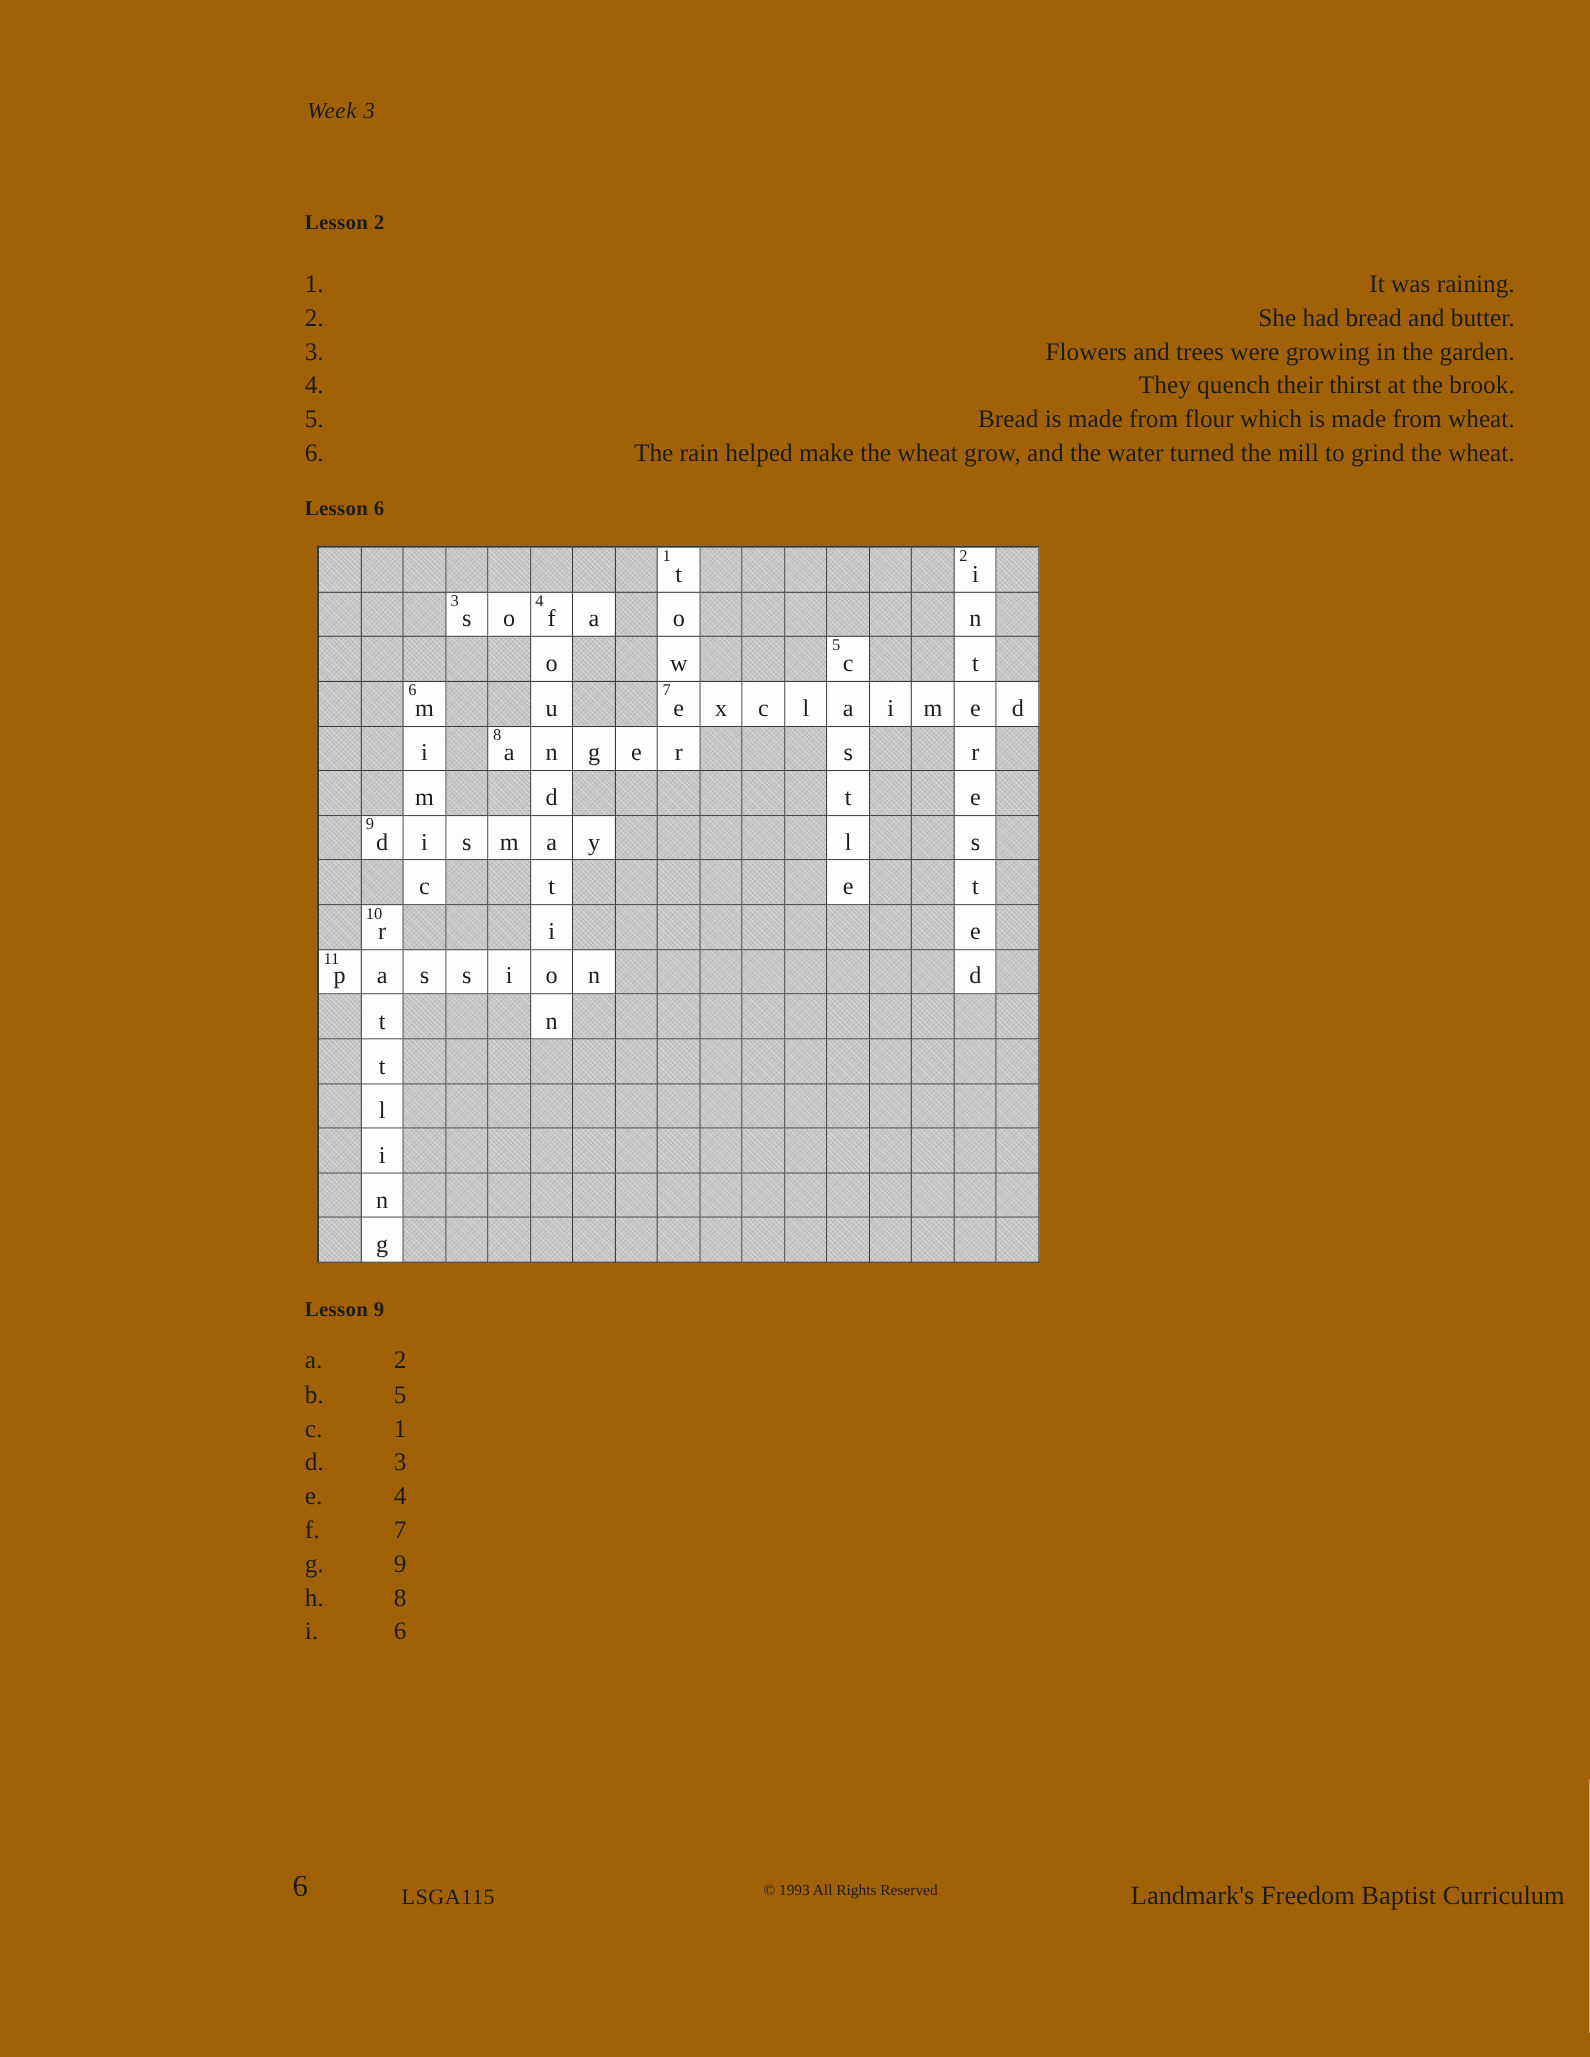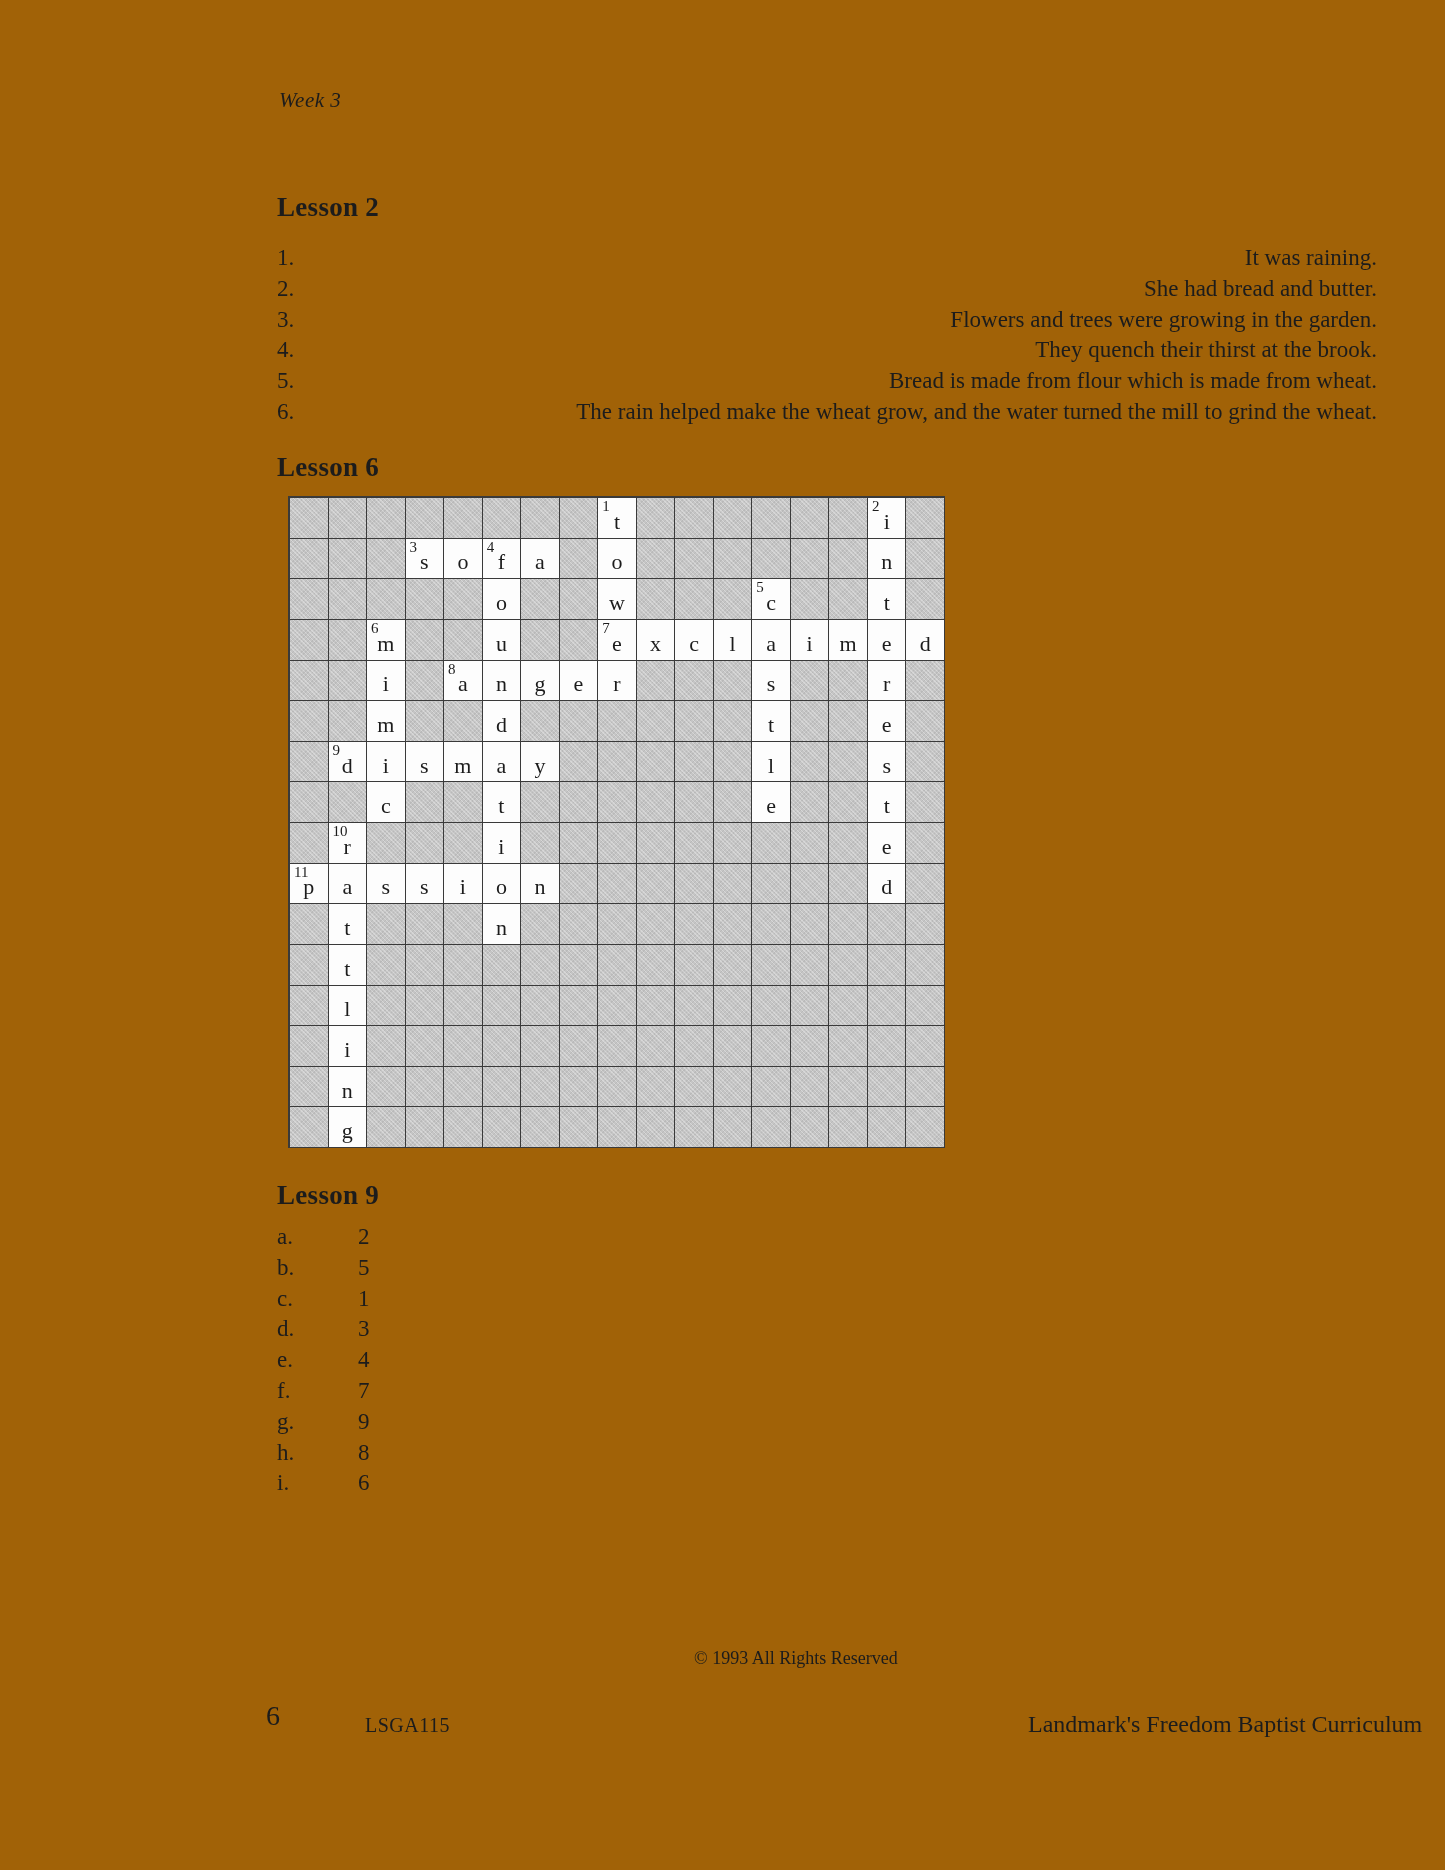--- a/index.html
+++ b/index.html
@@ -7,21 +7,21 @@
     position:relative; width:1445px; height:1870px; background:#a16207;
     font-family:"Liberation Serif", serif; color:#1c1c1c; overflow:hidden;
     margin:0 auto;
   }
   .week {
     position:absolute; left:279px; top:88px;
     font-style:italic; font-size:21px; letter-spacing:0.5px;
   }
   .lesson-title {
     position:absolute; left:277px; margin:0;
-    font-size:27px; font-weight:bold; letter-spacing:0.3px;
+    font-size:19px; font-weight:bold; letter-spacing:0.3px;
   }
   .t2 { top:192px; }
   .t3 { top:452px; }
   .t4 { top:1180px; }
 
   .ans-list { position:absolute; left:277px; font-size:23px; }
   .l2 { top:243px; width:1100px; }
   .l4 { top:1222px; }
   .ans-row { display:flex; line-height:30.8px; }
   .ans-key { width:81px; flex:0 0 81px; }
@@ -50,21 +50,21 @@
   }
   .cw-letter {
     position:absolute; left:50%; top:60%;
     transform:translate(-50%,-50%);
     font-size:22px; line-height:1;
   }
 
   .footer-item { position:absolute; white-space:nowrap; }
   .pgnum     { left:266px;  top:1700px; font-size:28px; }
   .code      { left:365px;  top:1714px; font-size:20px; letter-spacing:0.5px; }
-  .copyright { left:694px;  top:1648px; font-size:18px; }
+  .copyright { left:694px;  top:1712px; font-size:14px; }
   .publisher { left:1028px; top:1711px; font-size:24px; }
 </style>
 </head>
 <body>
 
 <div class="page">
 
   <div class="week">Week 3</div>
 
   <h2 class="lesson-title t2">Lesson 2</h2>

